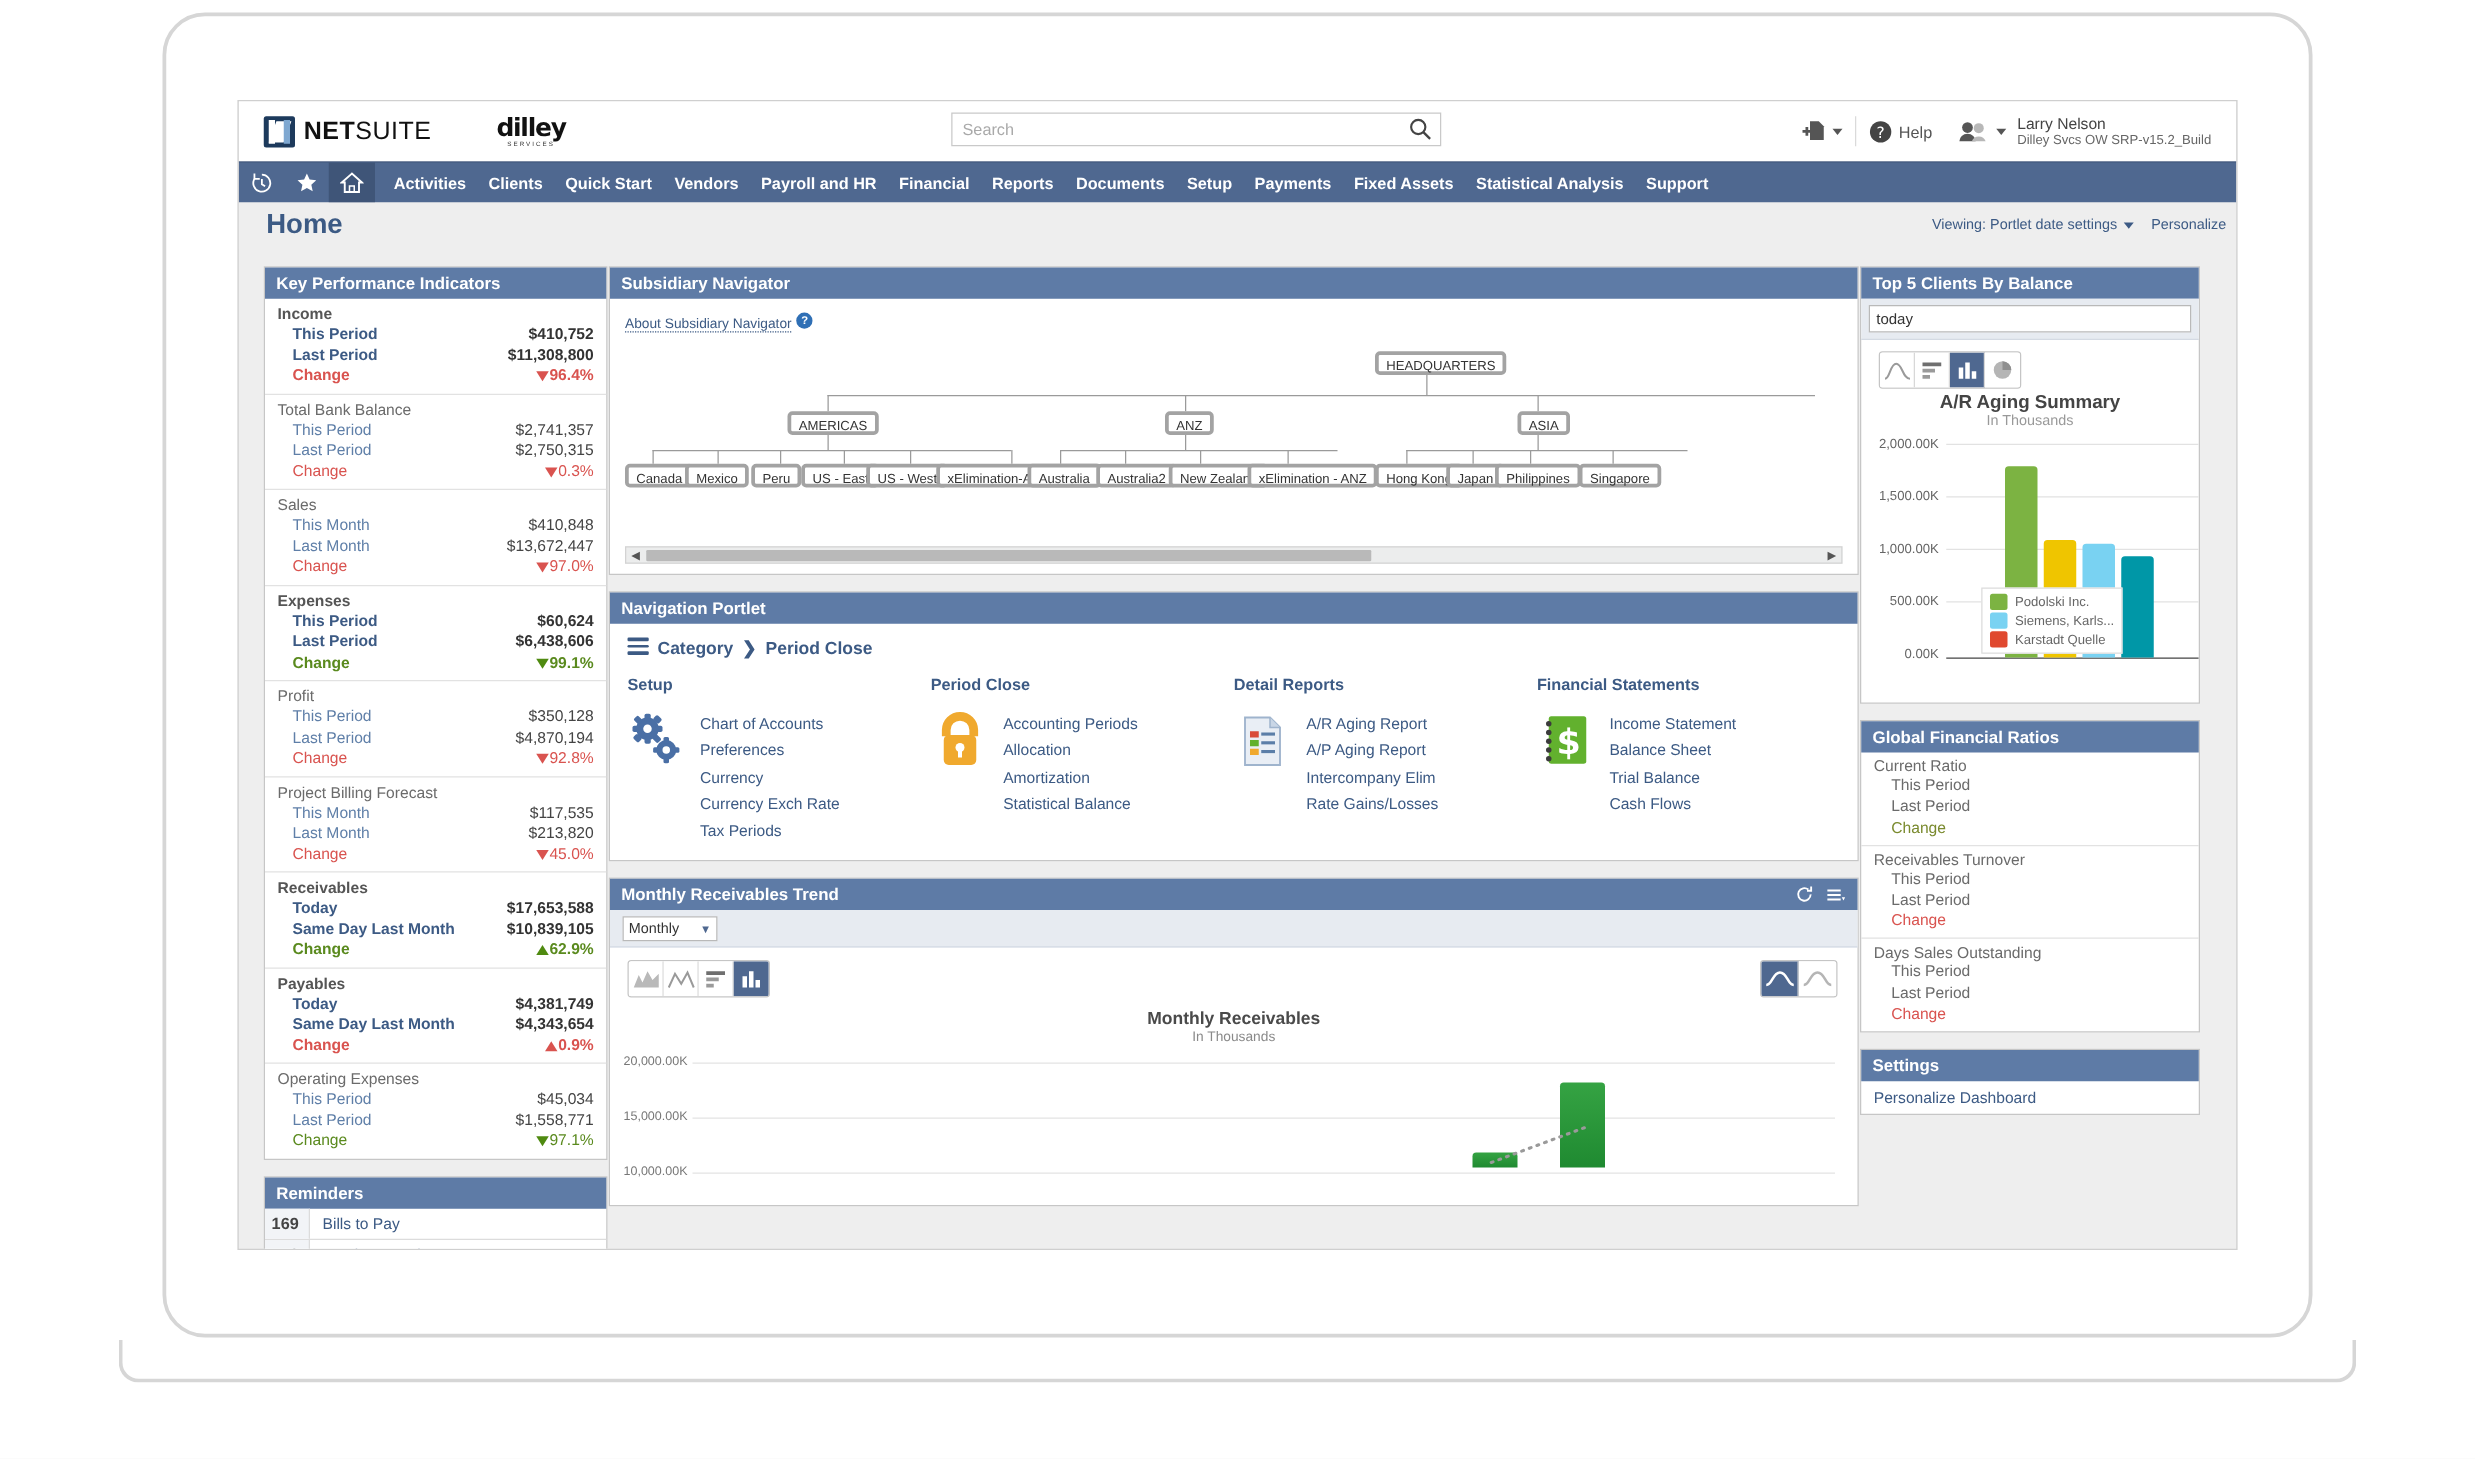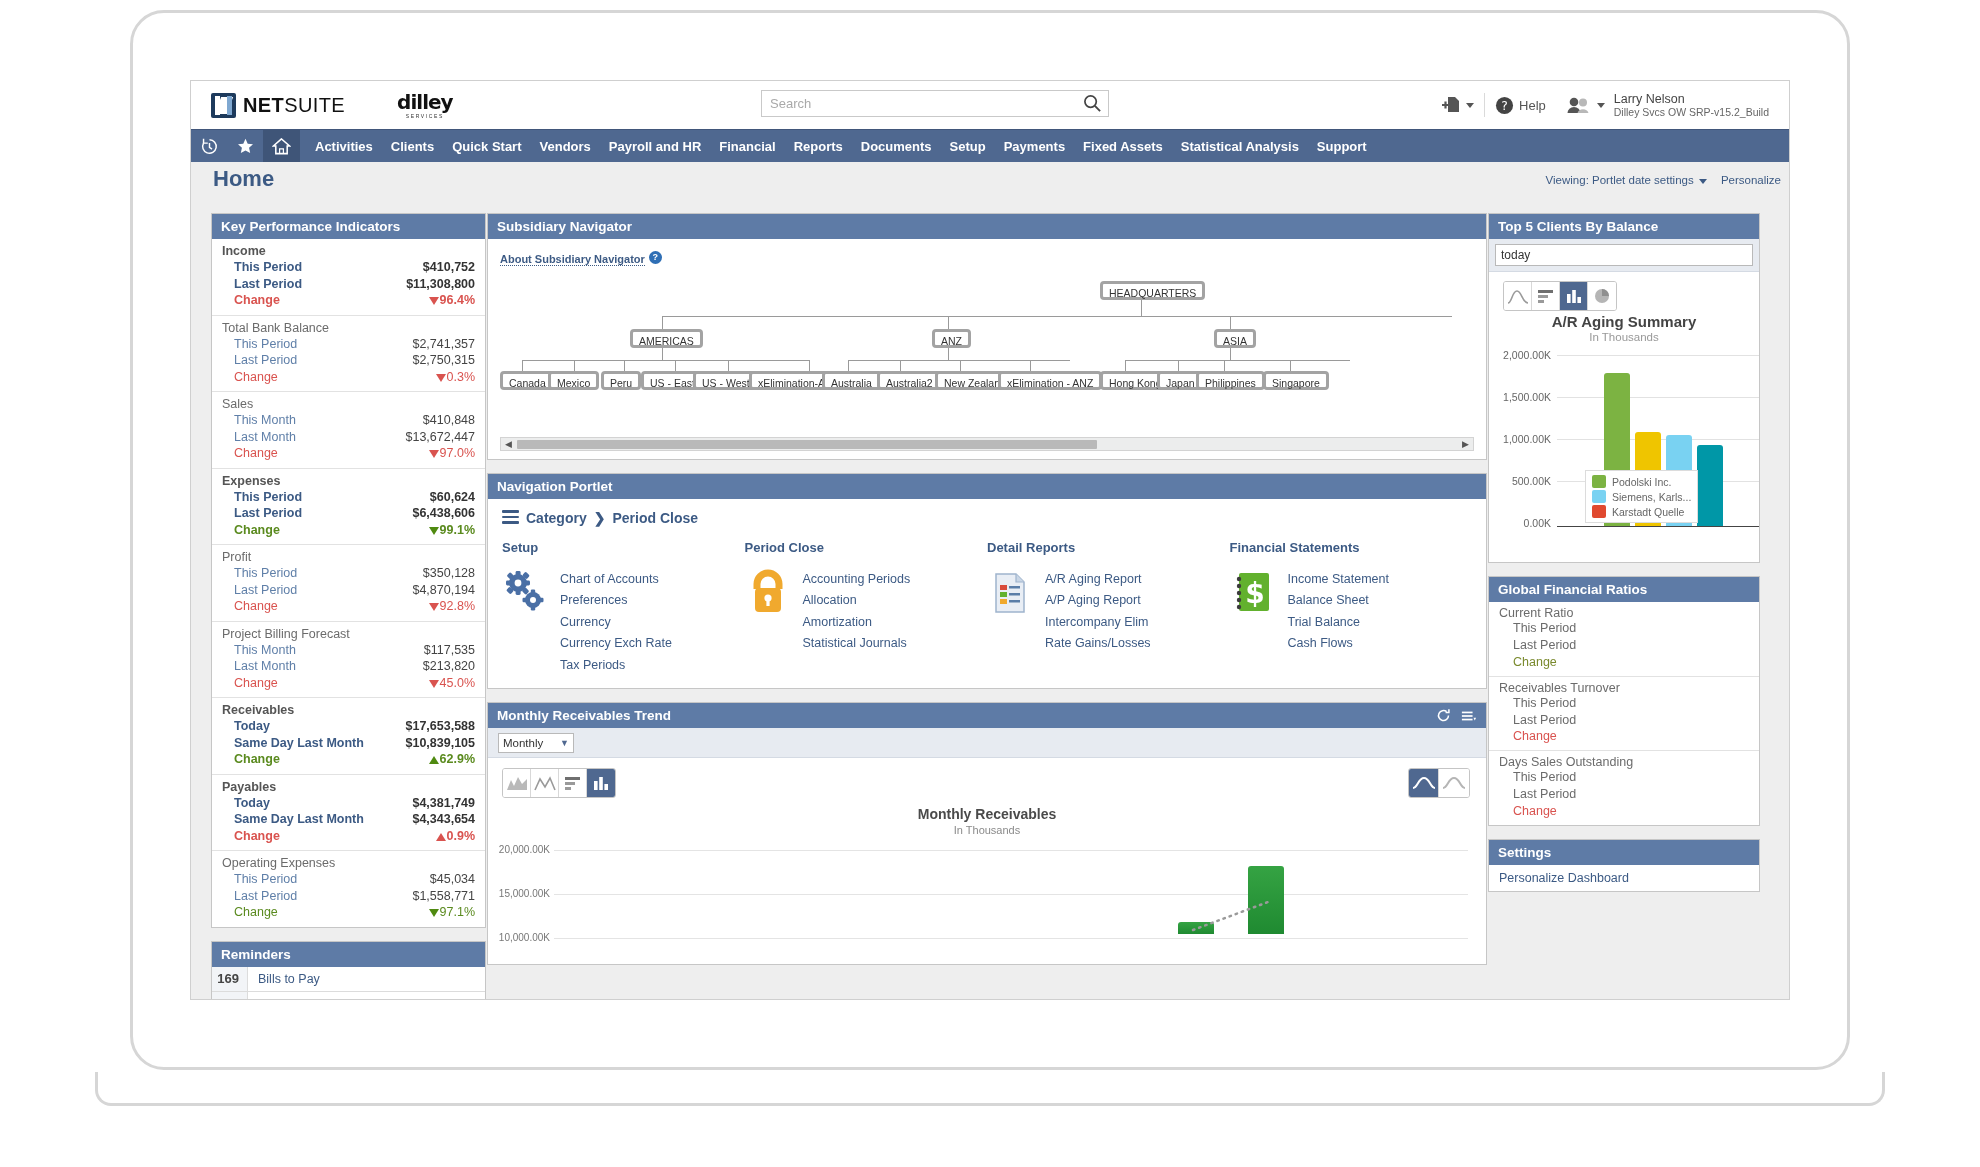--- a/index.html
+++ b/index.html
@@ -35,21 +35,21 @@
   .ns-mark i { position:absolute; left:7px; top:4px; width:12px; height:17px;
              background:#fff; transform:skewX(-20deg); }
   .ns-text { font-size:20px; letter-spacing:.4px; color:#111; }
   .ns-text b { font-weight:bold; }
   .ns-text span { font-weight:normal; }
   .co-logo { margin-left:52px; text-align:center; line-height:1; }
   .co-logo .cl-main { font-size:20px; font-weight:bold; letter-spacing:-1px; color:#111;
             font-family:"DejaVu Sans", sans-serif; }
   .co-logo .cl-sub { font-size:5px; letter-spacing:1.6px; color:#333; margin-top:2px; }
 
-  .search-wrap { position:absolute; left:570px; top:9px; width:348px; height:27px;text-decoration:underline; }
+  .search-wrap { position:absolute; left:570px; top:9px; width:392px; height:27px;text-decoration:underline; }
   .search-input { width:100%; height:100%; border:1px solid #c9c9c9; background:#fff;
             font-size:13px; color:#555; padding:0 30px 0 8px;
             font-family:"Liberation Sans", sans-serif; }
   .search-input::placeholder { color:#a9a9a9; }
   .search-btn { position:absolute; right:7px; top:4px; width:19px; height:19px;
             cursor:pointer; }
 
   .hdr-right { position:absolute; right:10px; top:0; height:48px;
             display:flex; align-items:center; gap:0; }
   .hdr-item { display:flex; align-items:center; gap:5px; padding:0 10px; cursor:pointer; }
@@ -122,21 +122,21 @@
   .rem-row { display:flex; border-bottom:1px solid #dcdcdc; height:25px; align-items:center; }
   .rem-cnt { width:36px; text-align:right; padding-right:8px; font-size:13px;
              font-weight:bold; color:#444; background:#f2f4f7; height:100%;
              display:flex; align-items:center; justify-content:flex-end;
              border-right:1px solid #dcdcdc;}
   .rem-lbl { padding-left:10px; font-size:12.5px; color:#3c5a84; cursor:pointer; }
 
   
   .sn-body { padding:10px 12px 0 12px; position:relative; height:220px; }
   .sn-about { font-size:11px; color:#3c5a84; border-bottom:1px dotted #3c5a84;
-              display:inline-block; cursor:pointer;font-weight:bold; }
+              display:inline-block; cursor:pointer; }
   .help-dot { display:inline-block; width:13px; height:13px; border-radius:50%;
               background:#2f6fb5; color:#fff; font-size:9px; text-align:center;
               line-height:13px; font-weight:bold; margin-left:4px; position:relative; top:-3px;}
   .tree { position:relative; margin-top:14px; height:120px; }
   .node { position:absolute; border:3px solid #a3a3a3; border-radius:4px;
           background:#fff; font-size:10.5px; color:#333; padding:2px 6px;
           white-space:nowrap; cursor:pointer; height:19px; line-height:14px; }
   .tline { position:absolute; background:#9a9a9a; }
   .sn-scroll { position:absolute; left:12px; right:12px; bottom:8px; height:14px;
                background:#eceded; border:1px solid #d3d3d3; display:flex;
@@ -634,21 +634,21 @@
                     <path d="M12 20 v-5 a11 11 0 0 1 22 0 v5" fill="none" stroke="#f0a92e" stroke-width="7"></path>
                     <rect x="10" y="19" width="26" height="24" rx="4" fill="#f0a92e"></rect>
                     <circle cx="23" cy="29" r="3.6" fill="#fff"></circle>
                     <rect x="21.4" y="30" width="3.2" height="7" fill="#fff"></rect>
                   </svg>
                 </div>
                 <div class="np-links">
                   <a>Accounting Periods</a>
                   <a>Allocation</a>
                   <a>Amortization</a>
-                  <a>Statistical Journals</a>
+                  <a>Statistical Balance</a>
                 </div>
               </div>
             </div>
 
             <div class="np-col">
               <h4>Detail Reports</h4>
               <div class="np-col-inner">
                 <div class="np-icon">
                   <svg width="46" height="46" viewBox="0 0 46 46">
                     <path d="M9 5 h20 l8 8 v30 h-28 z" fill="#e9eef5" stroke="#9fb4cd" stroke-width="1.5"></path>

